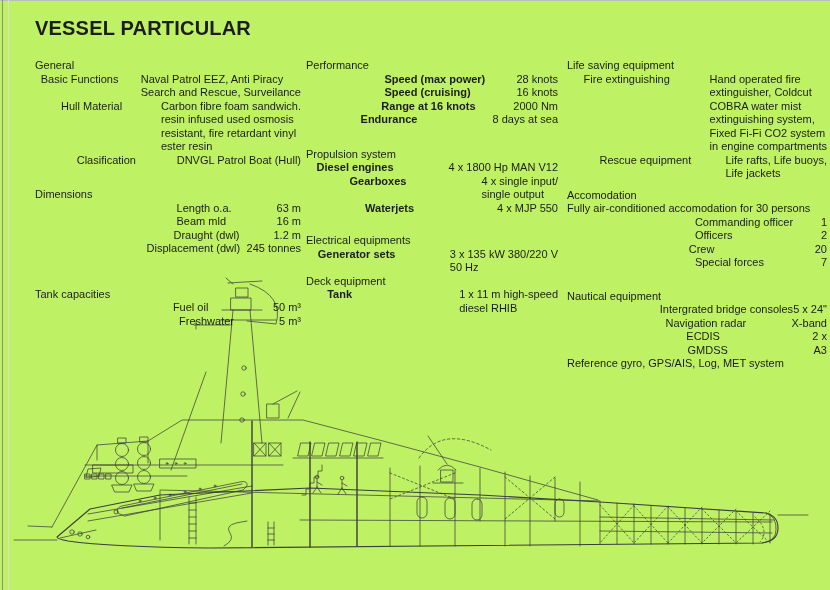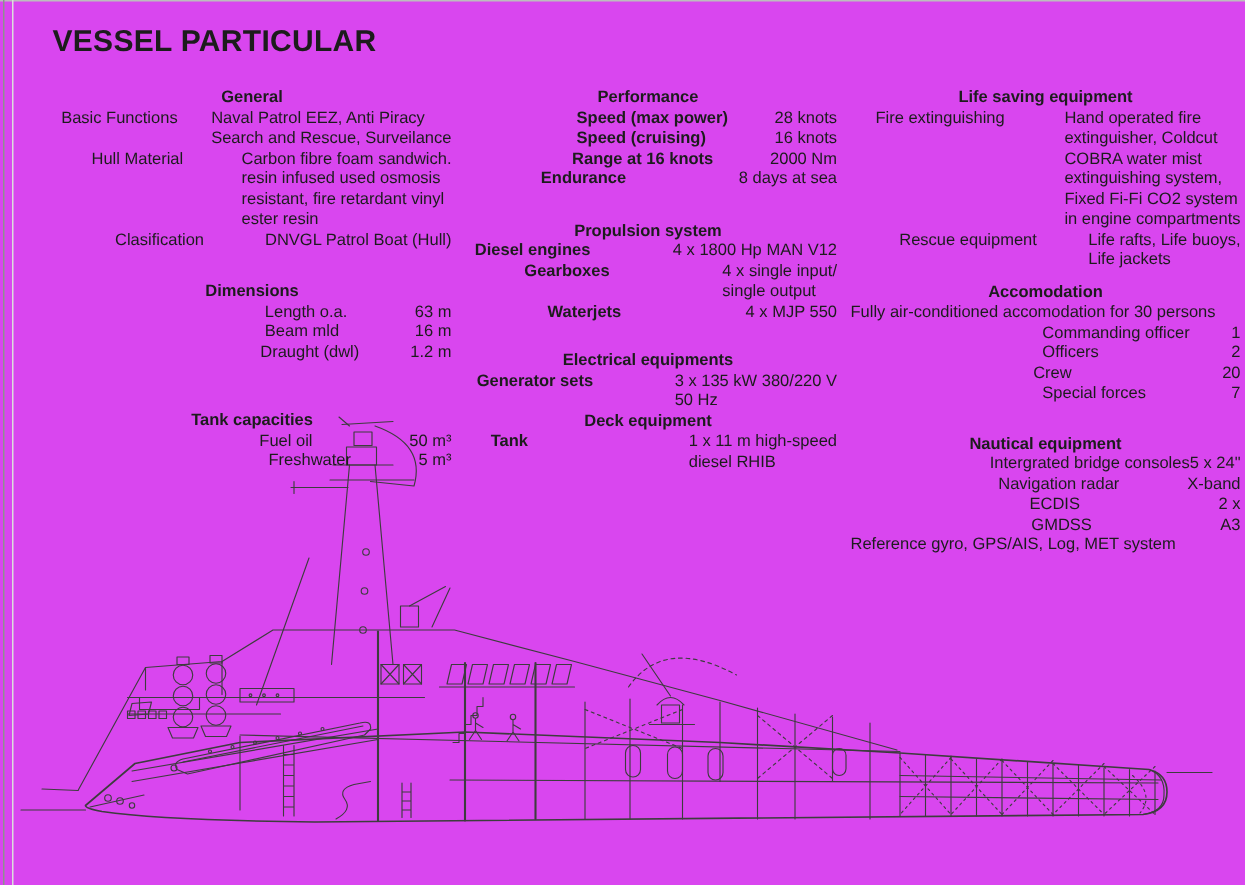--- a/index.html
+++ b/index.html
@@ -1,26 +1,26 @@
 <!DOCTYPE html>
 <html><head>
 <meta charset="utf-8">
 <style>
   html,body{margin:0;padding:0;background:#ffffff;}
-  .page{position:relative;width:830px;height:590px;background:#d946ef;overflow:hidden;
+  .page{position:relative;width:830px;height:590px;background:#bef264;overflow:hidden;
         font-family:"Liberation Sans", sans-serif;color:#1c1c1c;}
   .edge-left{position:absolute;left:2px;top:0;width:1px;height:590px;background:#8f8f8f;}
   .edge-left2{position:absolute;left:8px;top:0;width:1px;height:590px;background:#dcdcdc;}
   .edge-top{position:absolute;left:0;top:0;width:830px;height:1px;background:#bdbdbd;}
   .title{position:absolute;left:35px;top:17px;font-size:20px;font-weight:bold;letter-spacing:.2px;}
   .col{position:absolute;top:59px;font-size:11px;line-height:13.5px;}
   .col1{left:35px;width:266px;}
   .col2{left:306px;width:252px;}
   .col3{left:567px;width:260px;}
-  .sec .h{font-weight:bold;text-align:center;}
+  .sec .h{font-weight:normal;}
   .r{display:flex;justify-content:flex-end;}
   .l{white-space:nowrap;}
   .col1 .l{flex:0 0 100px;}
   .col2 .l{flex:0 0 132px;font-weight:bold;}
   .col3 .l{flex:0 0 126px;}
   .v{white-space:pre-line;}
   .n{white-space:pre-line;}
   .mt-a{margin-top:21px;}
   .mt-b{margin-top:32px;}
   .mt-c{margin-top:19px;}
@@ -221,20 +221,24 @@
         <span class="v">63 m</span>
       </div>
       <div class="r">
         <span class="l">Beam mld</span>
         <span class="v">16 m</span>
       </div>
       <div class="r">
         <span class="l">Draught (dwl)</span>
         <span class="v">1.2 m</span>
       </div>
+      <div class="r">
+        <span class="l">Displacement (dwl)</span>
+        <span class="v">245 tonnes</span>
+      </div>
     </div>
     <div class="sec mt-b">
       <div class="h">Tank capacities</div>
       <div class="r">
         <span class="l">Fuel oil</span>
         <span class="v">50 m³</span>
       </div>
       <div class="r">
         <span class="l">Freshwater</span>
         <span class="v">5 m³</span>

